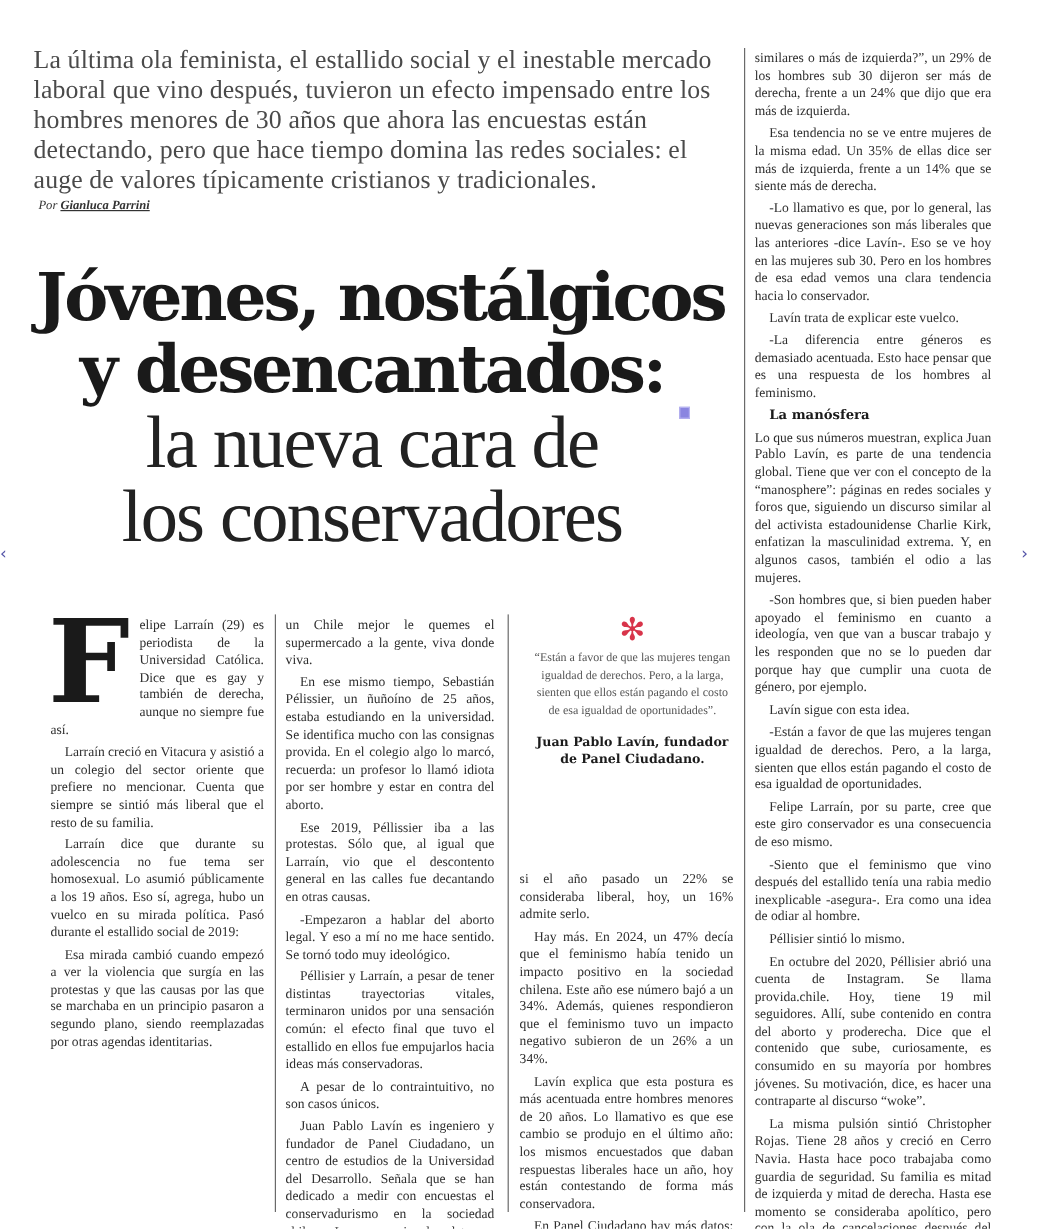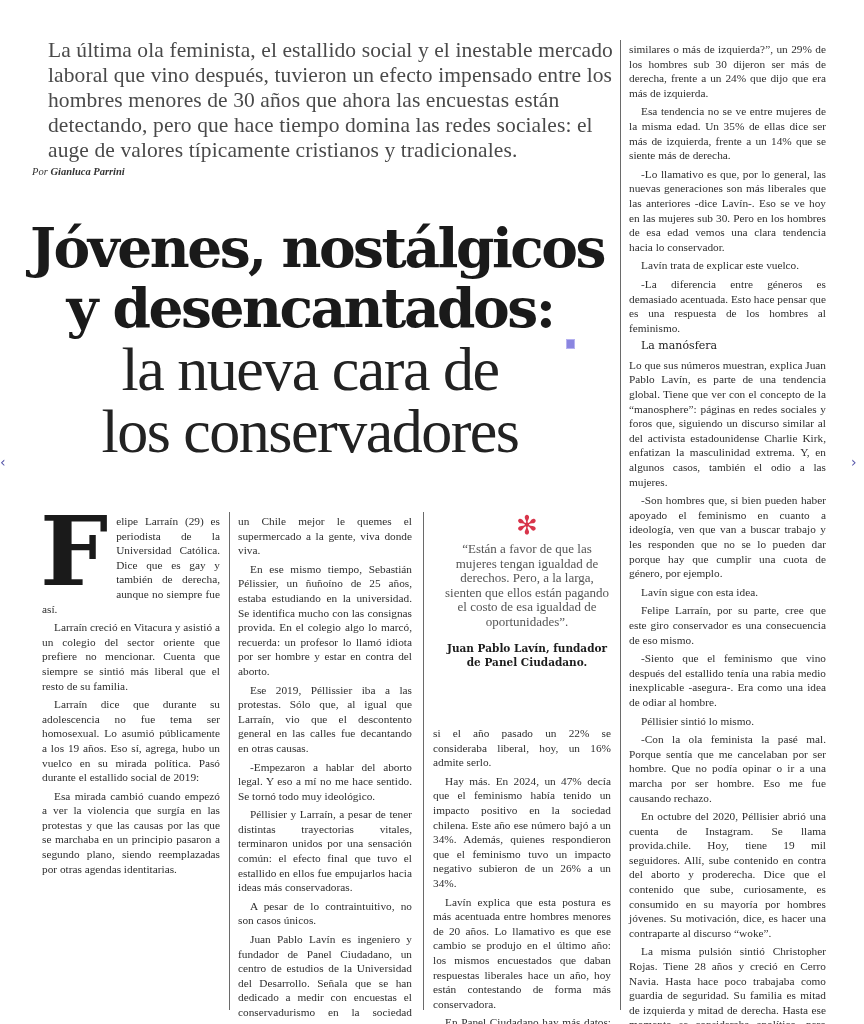--- a/index.html
+++ b/index.html
@@ -1,21 +1,21 @@
 <!DOCTYPE html>
 <html><head>
 <meta charset="utf-8">
 <style>
   html, body { margin: 0; padding: 0; background: #ffffff; }
   body { width: 864px; height: 1024px; position: relative; overflow: hidden; color: #2a2a2a; font-family: "DejaVu Serif", serif; }
 
-  .lead { position: absolute; left: 48px; top: 38px; width: 580px; font-family: "Liberation Serif", serif; font-size: 21.5px; line-height: 25px; color: #4a4a4a; letter-spacing: 0.1px; }
+  .lead { position: absolute; left: 28px; top: 38px; width: 580px; font-family: "Liberation Serif", serif; font-size: 21.5px; line-height: 25px; color: #4a4a4a; letter-spacing: 0.1px; }
   .lead p { margin: 0; }
   .byline { position: absolute; left: 32px; top: 166px; font-family: "Liberation Serif", serif; font-size: 10.5px; color: #333; font-style: italic; }
-  .byline b { font-weight: bold; }
+  .byline b { font-weight: bold; text-decoration: underline; }
 
   .headline { position: absolute; left: 30px; top: 218px; width: 560px; font-family: "DejaVu Serif", serif; color: #1a1a1a; }
   .headline .bold-line { font-weight: bold; font-size: 55px; line-height: 60px; letter-spacing: -2.5px; display: block; white-space: nowrap; }
   .headline .light-line { font-family: "Liberation Serif", serif; font-weight: normal; font-size: 62px; line-height: 62px; letter-spacing: -1.5px; display: block; white-space: nowrap; color: #222; }
 
   .marker { position: absolute; left: 566px; top: 339px; width: 7px; height: 8px; background: #8a85e0; border: 1px solid #b6b2f0; }
 
   .nav-arrow { position: absolute; top: 454px; font-family: "DejaVu Sans", sans-serif; font-size: 14px; color: #5454a8; cursor: pointer; }
   .nav-left { left: 0px; }
   .nav-right { left: 851px; }
@@ -30,24 +30,24 @@
 
   .dropcap { float: left; font-family: "DejaVu Serif", serif; font-weight: bold; font-size: 96px; line-height: 76px; margin: 4px 8px 0 2px; color: #1a1a1a; }
 
   .vline { position: absolute; width: 1px; background: #6a6a6a; }
   .v1 { left: 229px; top: 512px; height: 498px; }
   .v2 { left: 423px; top: 512px; height: 498px; }
   .v3 { left: 620px; top: 40px; height: 970px; }
 
   .pullquote { position: absolute; left: 445px; top: 512px; width: 164px; text-align: center; }
   .asterisk { font-family: "DejaVu Sans", sans-serif; font-size: 26px; color: #d8344a; line-height: 26px; }
-  .pq-text { font-family: "Liberation Serif", serif; font-size: 13px; line-height: 14.5px; color: #555; margin-top: 4px; }
+  .pq-text { font-family: "Liberation Serif", serif; font-size: 10px; line-height: 14.5px; color: #555; margin-top: 4px; }
   .pq-attr { font-family: "DejaVu Serif", serif; font-weight: bold; font-size: 10.5px; line-height: 14px; color: #1c1c1c; margin-top: 12px; }
 
-  .subhead { font-family: "DejaVu Serif", serif; font-weight: normal; font-size: 11px; margin-top: 10px; color: #1a1a1a; text-indent: 0; }
+  .subhead { font-family: "DejaVu Serif", serif; font-weight: bold; font-size: 11px; margin-top: 10px; color: #1a1a1a; text-indent: 0; }
 </style>
 </head>
 <body>
 
 <div class="lead">
   <p>La última ola feminista, el estallido social y el inestable mercado laboral que vino después, tuvieron un efecto impensado entre los hombres menores de 30 años que ahora las encuestas están detectando, pero que hace tiempo domina las redes sociales: el auge de valores típicamente cristianos y tradicionales.</p>
 </div>
 
 <div class="byline">
   <span>Por</span>
@@ -106,19 +106,19 @@
 <div class="col col4">
   <p class="noind">similares o más de izquierda?”, un 29% de los hombres sub 30 dijeron ser más de derecha, frente a un 24% que dijo que era más de izquierda.</p>
   <p>Esa tendencia no se ve entre mujeres de la misma edad. Un 35% de ellas dice ser más de izquierda, frente a un 14% que se siente más de derecha.</p>
   <p>-Lo llamativo es que, por lo general, las nuevas generaciones son más liberales que las anteriores -dice Lavín-. Eso se ve hoy en las mujeres sub 30. Pero en los hombres de esa edad vemos una clara tendencia hacia lo conservador.</p>
   <p>Lavín trata de explicar este vuelco.</p>
   <p>-La diferencia entre géneros es demasiado acentuada. Esto hace pensar que es una respuesta de los hombres al feminismo.</p>
   <p class="subhead">La manósfera</p>
   <p class="noind">Lo que sus números muestran, explica Juan Pablo Lavín, es parte de una tendencia global. Tiene que ver con el concepto de la “manosphere”: páginas en redes sociales y foros que, siguiendo un discurso similar al del activista estadounidense Charlie Kirk, enfatizan la masculinidad extrema. Y, en algunos casos, también el odio a las mujeres.</p>
   <p>-Son hombres que, si bien pueden haber apoyado el feminismo en cuanto a ideología, ven que van a buscar trabajo y les responden que no se lo pueden dar porque hay que cumplir una cuota de género, por ejemplo.</p>
   <p>Lavín sigue con esta idea.</p>
+  <p>-Están a favor de que las mujeres tengan igualdad de derechos. Pero, a la larga, sienten que ellos están pagando el costo de esa igualdad de oportunidades.</p>
   <p>Felipe Larraín, por su parte, cree que este giro conservador es una consecuencia de eso mismo.</p>
   <p>-Siento que el feminismo que vino después del estallido tenía una rabia medio inexplicable -asegura-. Era como una idea de odiar al hombre.</p>
   <p>Péllisier sintió lo mismo.</p>
-  <p>-Con la ola feminista la pasé mal. Porque sentía que me cancelaban por ser hombre. Que no podía opinar o ir a una marcha por ser hombre. Eso me fue causando rechazo.</p>
   <p>En octubre del 2020, Péllisier abrió una cuenta de Instagram. Se llama provida.chile. Hoy, tiene 19 mil seguidores. Allí, sube contenido en contra del aborto y prodere­cha. Dice que el contenido que sube, curiosamente, es consumido en su mayoría por hombres jóvenes. Su motivación, dice, es hacer una contraparte al discurso “woke”.</p>
   <p>La misma pulsión sintió Christopher Rojas. Tiene 28 años y creció en Cerro Navia. Hasta hace poco trabajaba como guardia de seguridad. Su familia es mitad de izquierda y mitad de derecha. Hasta ese momento se consideraba apolítico, pero con la ola de cancelaciones después del 2020 sintió que tenía que hacer algo. Por eso, subió un reel a su Instagram. En él, expresaba que iba a</p>
 </div>
 
 </body></html>

